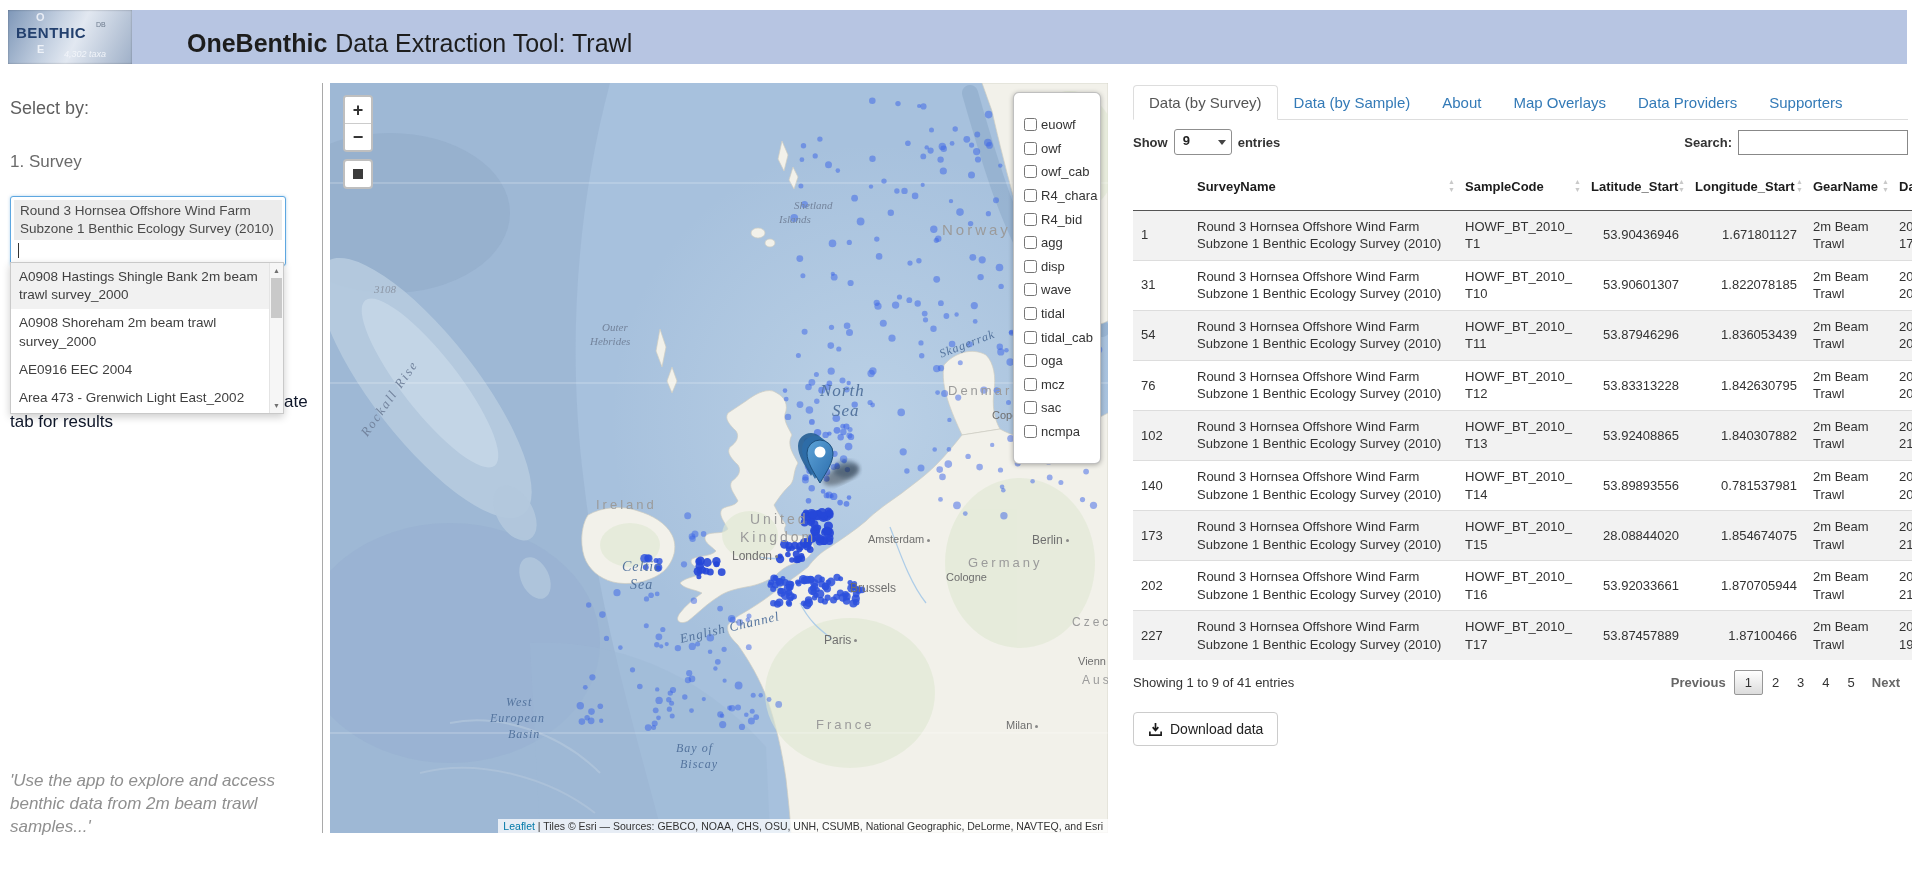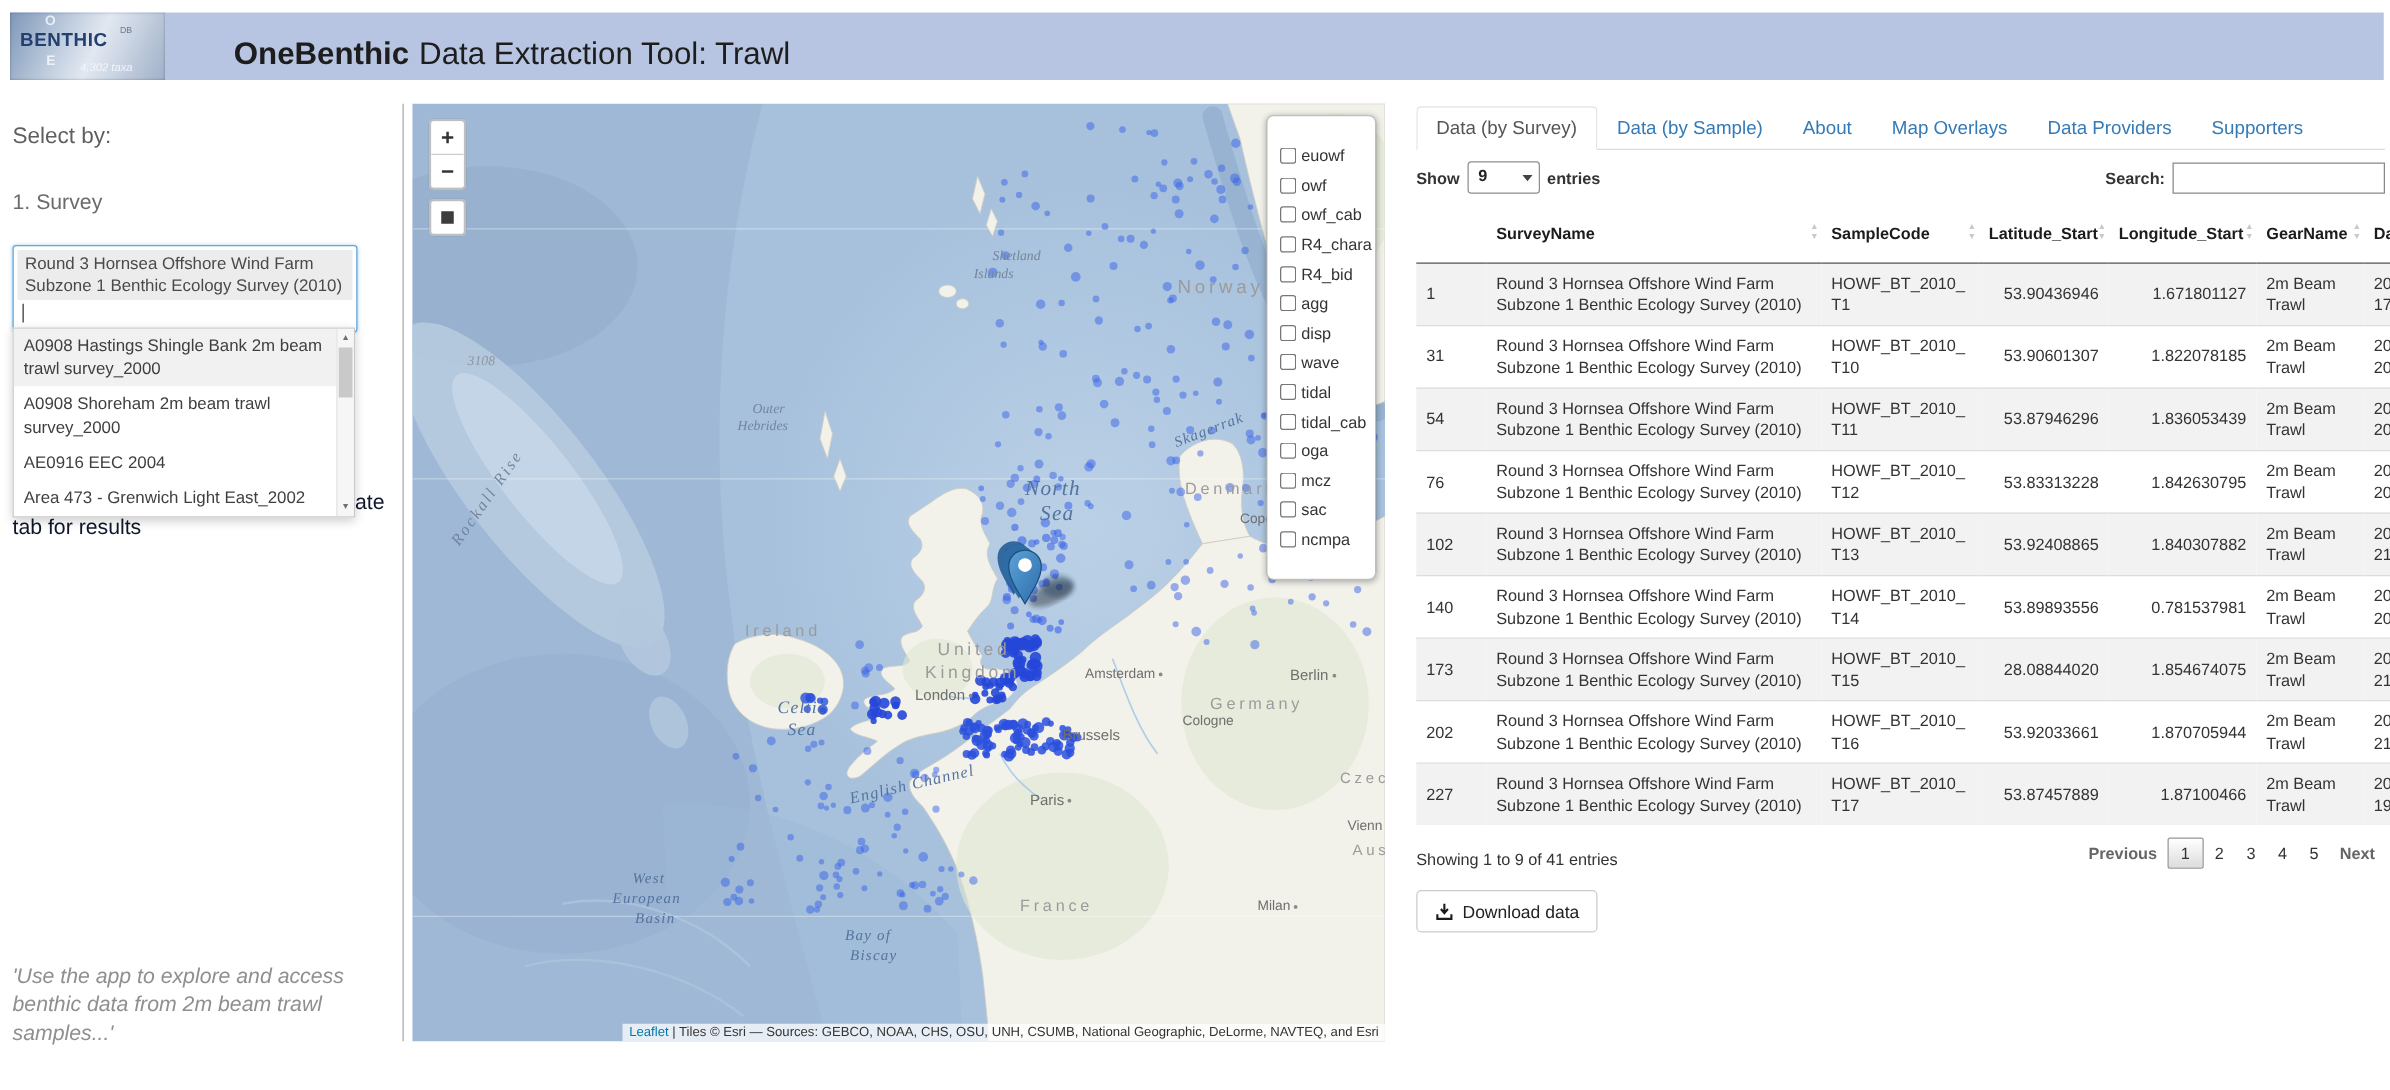--- a/index.html
+++ b/index.html
@@ -86,21 +86,21 @@
   table.dt th{font-weight:bold;color:#1c1c1c;text-align:left;padding:8px 8px;border-bottom:1px solid #555;position:relative;vertical-align:middle;font-size:13px;}
   table.dt td{padding:7px 8px;vertical-align:middle;line-height:1.35;overflow-wrap:anywhere;}
   table.dt tr.stripe{background:#f2f2f2;}
   table.dt tbody tr{border-top:1px solid #ddd;}
   table.dt tbody tr:first-child{border-top:none;}
   table.dt tr{height:47px;}
   .c0{width:40px;} .c1{width:252px;} .c2{width:110px;} .c3{width:88px;} .c4{width:102px;} .c5{width:70px;} .c6{width:57px;}
   .num{text-align:right;}
   .sorts{position:absolute;right:2px;top:50%;margin-top:-8px;display:flex;flex-direction:column;align-items:center;}
   .sorts span{font-size:7px;color:#c9c9c9;line-height:8px;}
-  .t-footer{display:flex;align-items:flex-end;margin-top:10px;font-size:13px;color:#333;}
+  .t-footer{display:flex;align-items:center;margin-top:10px;font-size:13px;color:#333;}
   .pagination{margin-left:auto;display:flex;align-items:center;font-size:13px;}
   .pg-prev,.pg-next{color:#666;padding:5px 8px;font-weight:bold;}
   .pg-num{color:#333;padding:5px 9px;cursor:pointer;}
   .pg-num.current{border:1px solid #979797;border-radius:2px;background:linear-gradient(#ffffff,#dcdcdc);padding:4px 10px;}
   .download-btn{display:inline-flex;align-items:center;gap:7px;margin-top:17px;border:1px solid #ccc;border-radius:4px;
                 background:#fff;font-size:14px;color:#222;padding:8px 14px;cursor:pointer;}
 </style>
 </head>
 <body>
 

